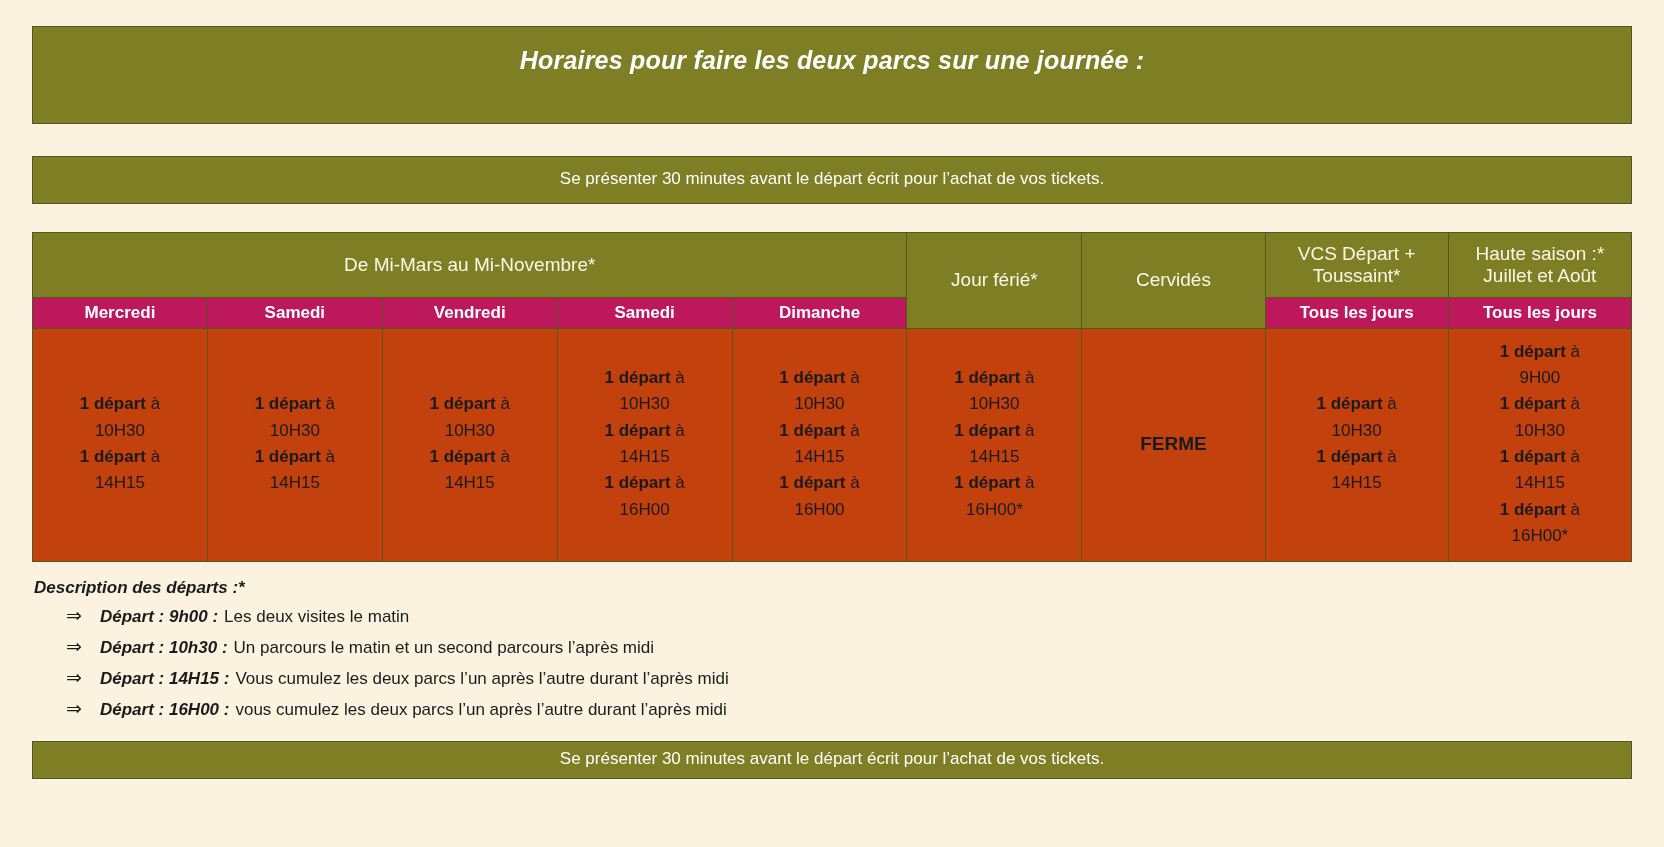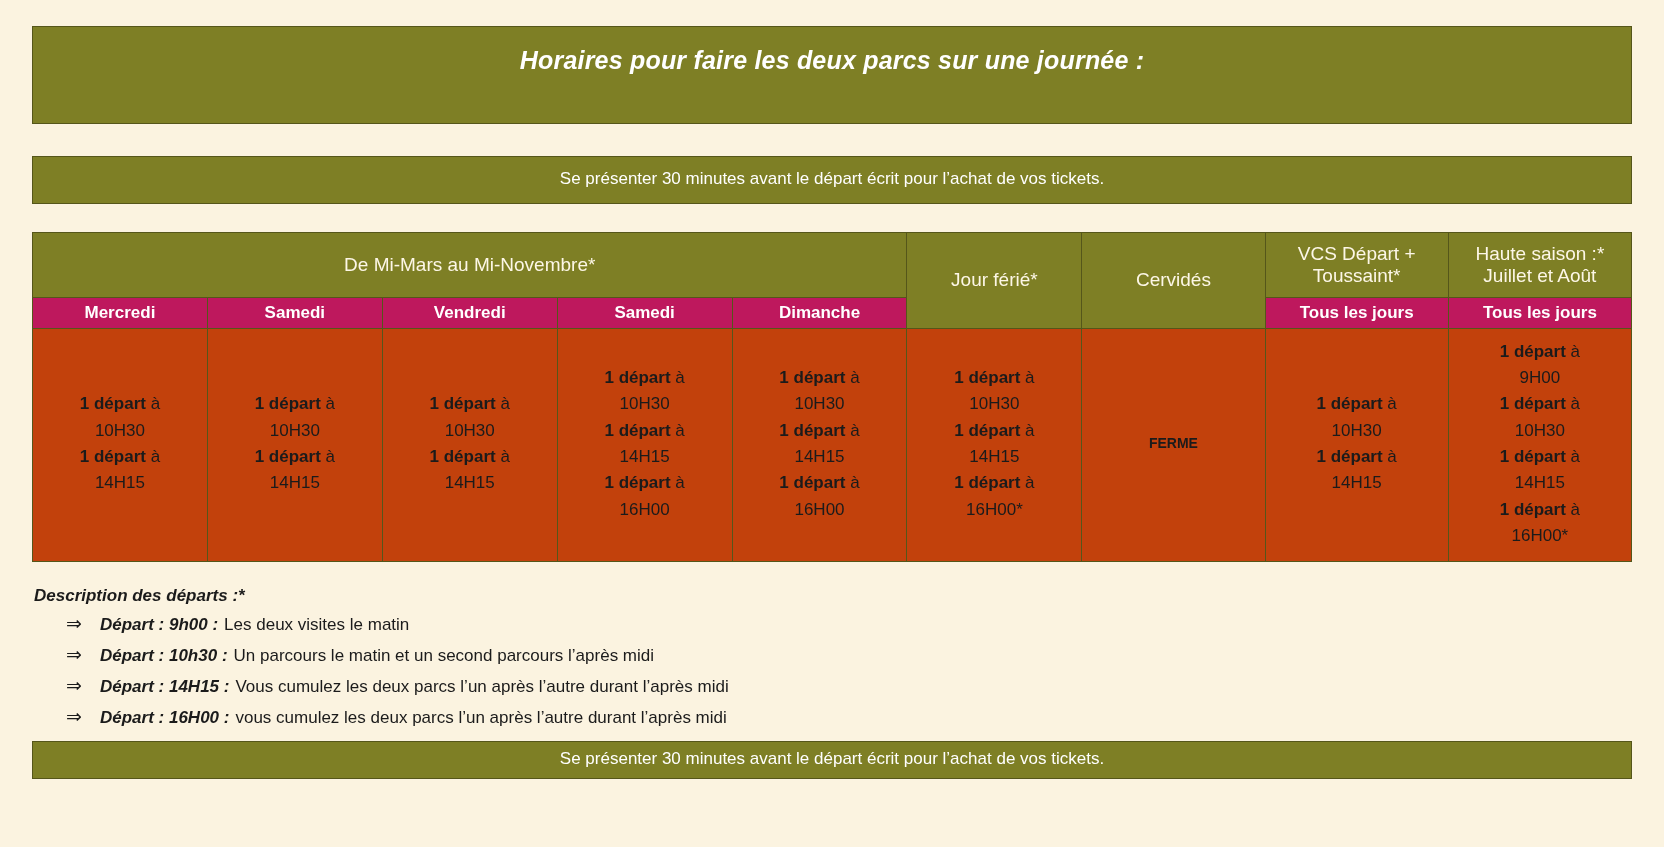--- a/index.html
+++ b/index.html
@@ -97,26 +97,26 @@
     text-align: center;
     vertical-align: middle;
     font-size: 17px;
     line-height: 1.55;
     padding: 10px 4px 12px 4px;
     height: 212px;
   }
   td.cell b { font-weight: bold; }
   .ferme {
     font-weight: bold;
-    font-size: 14px;
+    font-size: 19px;
   }
 
   
   .desc {
-    margin-top: 24px;
+    margin-top: 16px;
   }
   .desc-title {
     font-weight: bold;
     font-style: italic;
     font-size: 17px;
     margin: 0 0 6px 2px;
   }
   .desc-row {
     display: flex;
     align-items: baseline;

